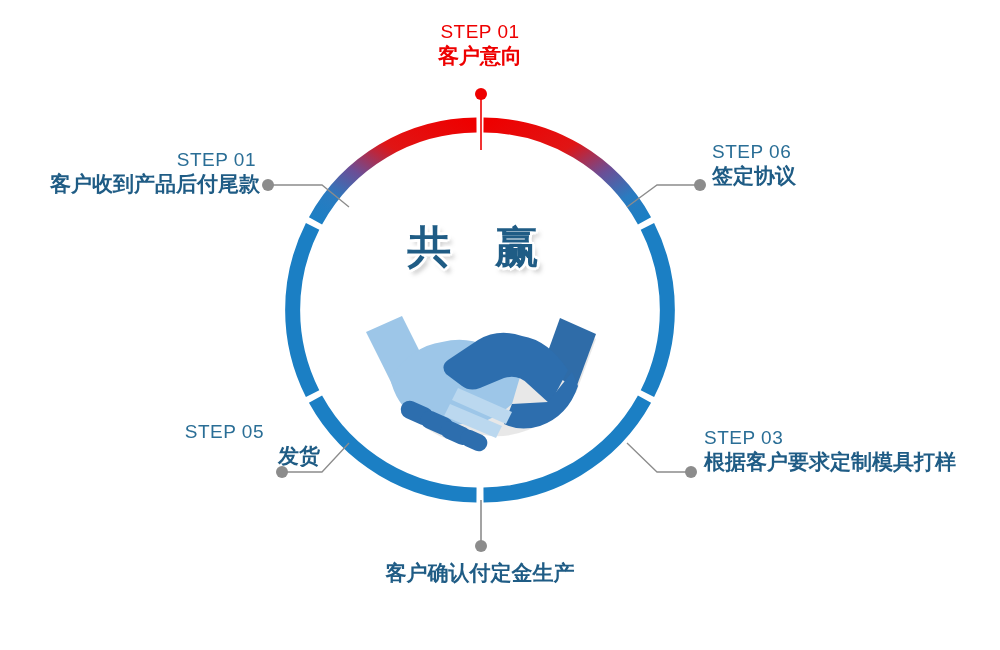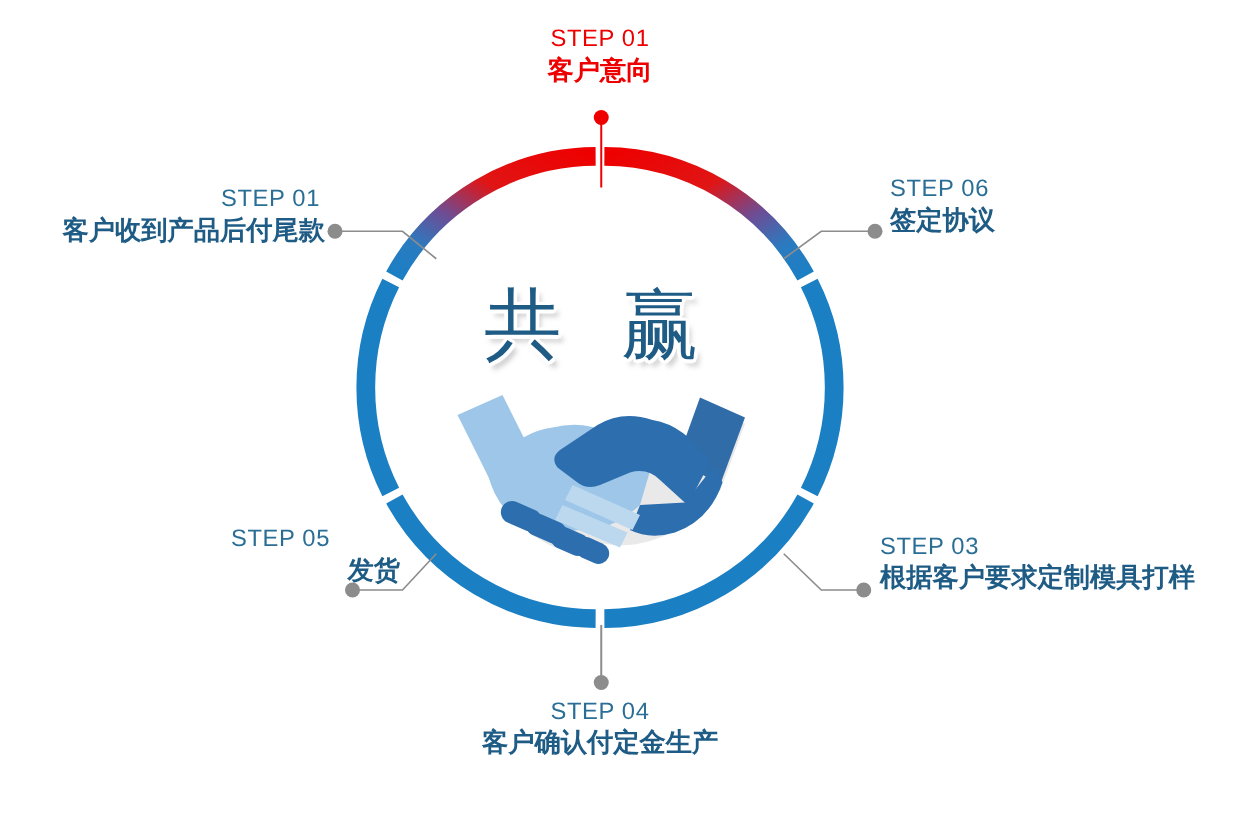--- a/index.html
+++ b/index.html
@@ -12,21 +12,21 @@
   }
   #stage{position:absolute;left:0;top:0;width:1000px;height:650px;}
 
   
   .ring-svg{position:absolute;left:280px;top:110px;width:400px;height:400px;}
 
   
   .center-word{
     position:absolute;left:300px;top:218px;width:360px;
     text-align:center;
-    font-size:62px;font-weight:normal;
+    font-size:44px;font-weight:bold;
     letter-spacing:14px;
     color:#1F5C85;
     font-family:"DejaVu Sans","Liberation Sans",sans-serif;
     text-shadow:
       -2px -2px 0 #ffffff, 2px -2px 0 #ffffff,
       -2px  2px 0 #ffffff, 2px  2px 0 #ffffff,
       -3px  0   0 #ffffff, 3px  0   0 #ffffff,
        0   -3px 0 #ffffff, 0    3px 0 #ffffff,
        4px  5px 4px rgba(140,140,140,.45);
     white-space:nowrap;
@@ -163,21 +163,20 @@
     <div class="num">STEP 06</div>
     <div class="desc">签定协议</div>
   </div>
 
   <div class="step align-l" id="step03">
     <div class="num">STEP 03</div>
     <div class="desc">根据客户要求定制模具打样</div>
   </div>
 
   <div class="step align-c" id="step04">
-    <div class="num">STEP 04</div>
     <div class="desc">客户确认付定金生产</div>
   </div>
 
   <div class="step align-r" id="step05">
     <div class="num">STEP 05</div>
     <div class="desc">发货</div>
   </div>
 
   <div class="step align-r" id="step06">
     <div class="num">STEP 01</div>

